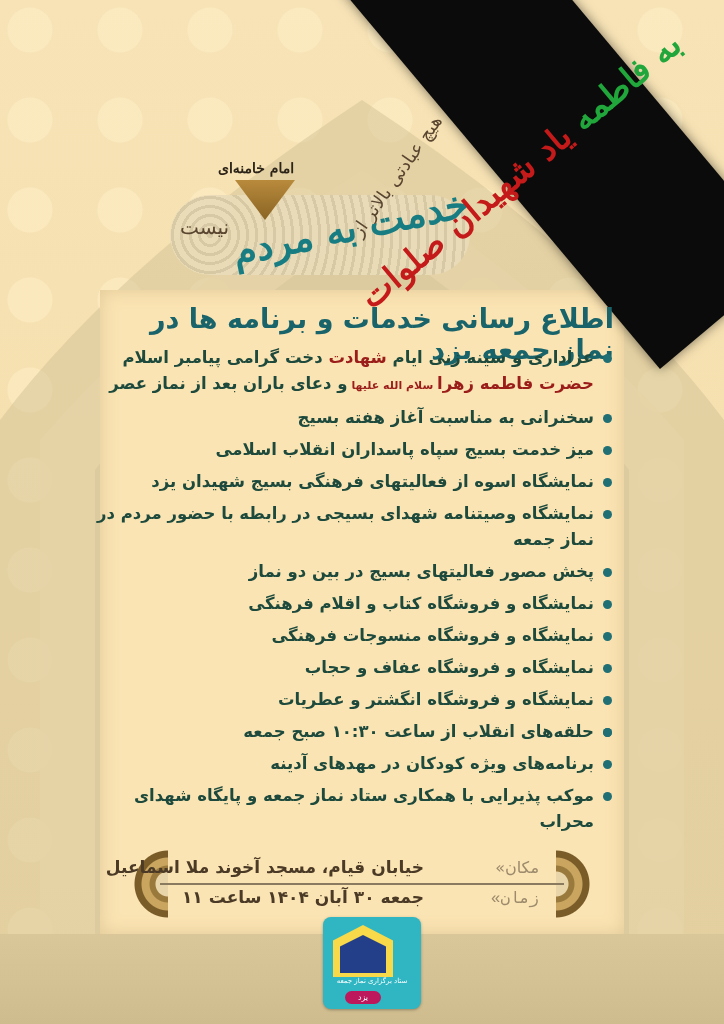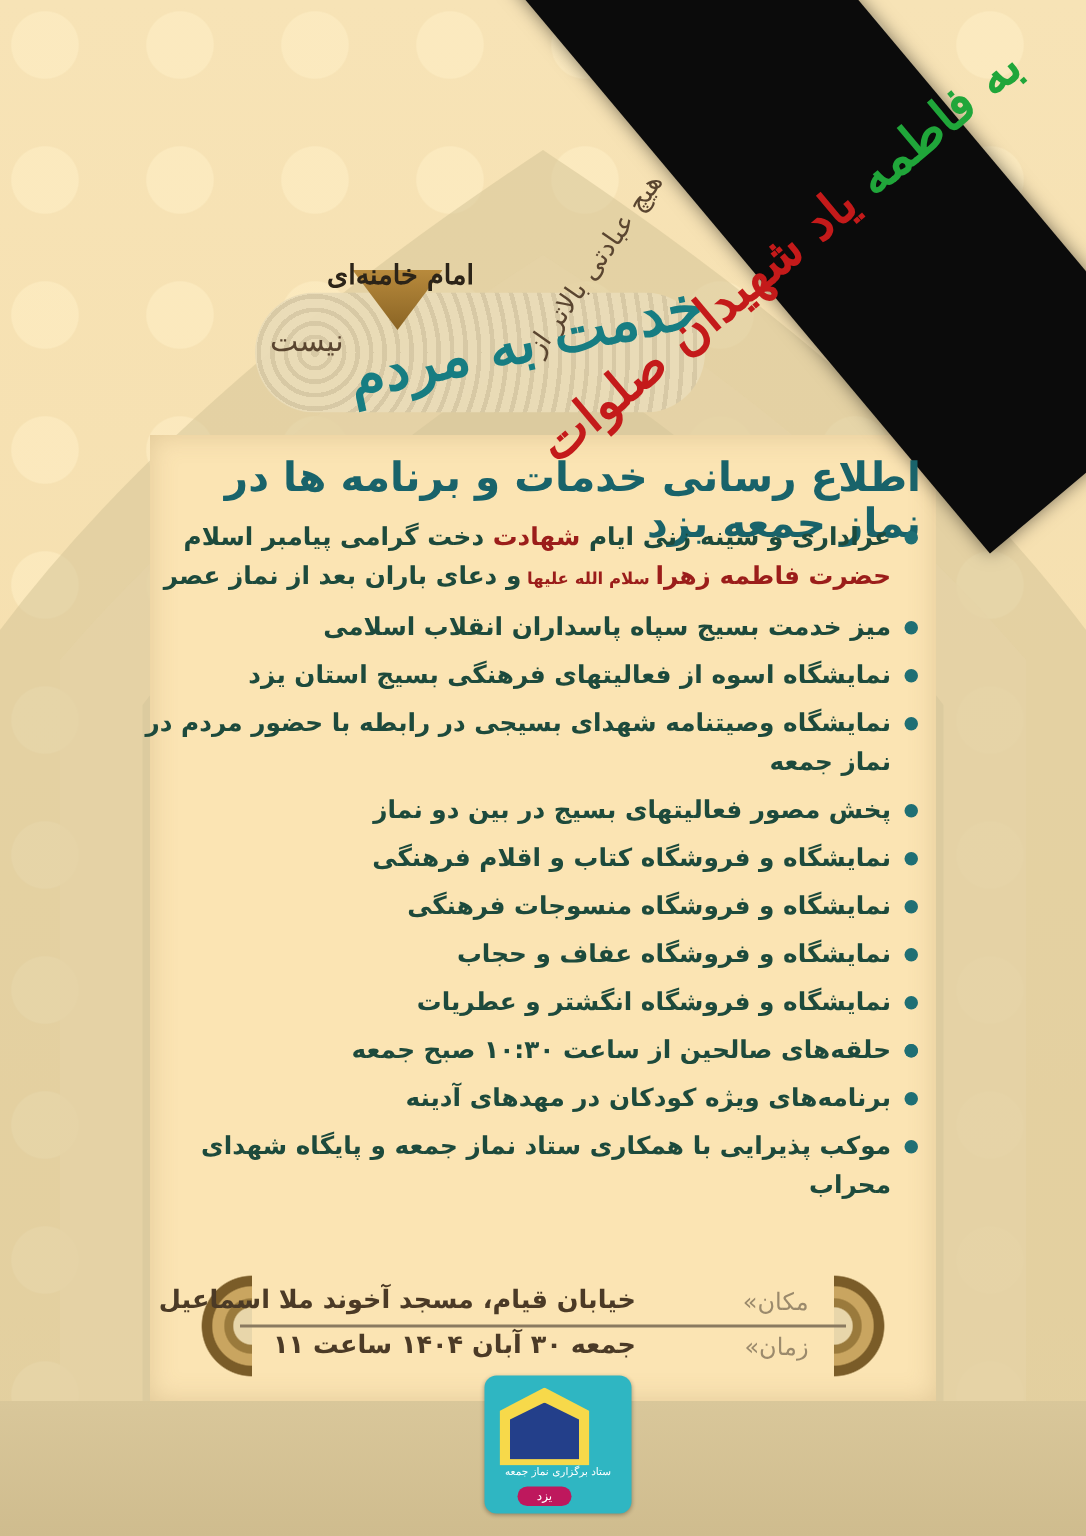--- a/index.html
+++ b/index.html
@@ -24,41 +24,41 @@
   .ribbon-red { color:#c41a1a; }
   .ribbon-green { color:#20a63a; }
   
   .callig-band { position:absolute; left:170px; top:195px; width:300px; height:80px;
     border-radius:40px; background:
      repeating-radial-gradient(circle at 40px 40px, rgba(200,185,150,0.55) 0 3px, transparent 3px 9px),
      #eadcb8; opacity:0.95; }
   .callig-diamond { position:absolute; left:235px; top:180px; width:60px; height:40px;
     background:linear-gradient(180deg,#b88a3c,#8a6424); clip-path:polygon(0 0,100% 0,50% 100%); }
   .callig-sig { position:absolute; left:218px; top:160px; color:#2c2418; font-family:"DejaVu Serif", serif;
-    font-size:18px; font-weight:bold; direction:rtl;margin-top:12px; }
+    font-size:14px; font-weight:bold; direction:rtl; }
   .callig-main { position:absolute; left:230px; top:205px; color:#177d82; font-family:"DejaVu Serif", serif;
     font-size:38px; font-weight:bold; direction:rtl; transform:rotate(-12deg); white-space:nowrap; }
   .callig-pre { position:absolute; left:325px; top:165px; color:#5a4530; font-family:"DejaVu Serif", serif;
     font-size:18px; direction:rtl; transform:rotate(-55deg); white-space:nowrap; }
   .callig-post { position:absolute; left:180px; top:215px; color:#5a4530; font-family:Liberation Serif, serif;
     font-size:20px; direction:rtl; }
   
   .title { position:absolute; right:110px; top:303px; width:520px; text-align:right; direction:rtl;
     color:#19636a; font-size:27px; font-weight:bold; }
   ul.items { position:absolute; right:112px; top:345px; width:520px; margin:0; padding:0;
     list-style:none; direction:rtl; }
   ul.items li { position:relative; padding-right:18px; color:#1d4a3c; font-size:16.5px; font-weight:bold;
     line-height:26px; margin-bottom:6px; text-align:right; }
   ul.items li .bullet { position:absolute; right:0; top:9px; width:9px; height:9px; border-radius:50%; background:#1f6f74; }
   .red { color:#9b1d1a; }
   .small-red { color:#9b1d1a; font-size:11px; }
   
   .footer-rule { position:absolute; left:160px; right:160px; top:883px; height:2px; background:#8a7a60; }
   .loc-label, .time-label { position:absolute; right:185px; color:#9b8a6c; font-size:16px; direction:rtl; }
-  .loc-label { top:858px; } .time-label { top:888px; }
+  .loc-label { top:858px; } .time-label { top:888px;font-family:Liberation Mono, monospace; }
   .loc-value, .time-value { position:absolute; right:300px; color:#4b3a26; font-size:17px; font-weight:bold; direction:rtl; white-space:nowrap; }
   .loc-value { top:857px;margin-left:42px; } .time-value { top:887px; }
   .ornament { position:absolute; top:848px; width:40px; height:72px;
     background: radial-gradient(circle at 100% 50%, #e8d6aa 0 12px, #9a7a3c 13px 18px, #c9a560 19px 26px, #7a5c28 27px 33px, transparent 34px); }
   .orn-left { left:128px; }
   .orn-right { right:128px; transform:scaleX(-1); }
   
   .logo { position:absolute; left:323px; top:917px; width:98px; height:92px; border-radius:8px;
     background:#2fb6c2; box-shadow:0 1px 3px rgba(0,0,0,0.3); }
   .logo-inner { position:absolute; left:10px; top:8px; width:60px; height:52px; background:#f7d94a;
@@ -95,30 +95,31 @@
   <span class="ribbon-red">یاد شهیدان صلوات</span>
 </div>
 
 <div class="title">اطلاع رسانی خدمات و برنامه ها در نماز جمعه یزد</div>
 
 <ul class="items">
   <li>
     <span class="bullet"></span>
     <span>عزاداری و سینه زنی ایام </span><span class="red">شهادت</span><span> دخت گرامی پیامبر اسلام </span><span class="red">حضرت فاطمه زهرا</span><span class="small-red"> سلام الله علیها </span><span>و دعای باران بعد از نماز عصر</span>
   </li>
+  <li><span class="bullet"></span><span>سخنرانی به مناسبت آغاز هفته بسیج</span></li>
   <li><span class="bullet"></span><span>میز خدمت بسیج سپاه پاسداران انقلاب اسلامی</span></li>
-  <li><span class="bullet"></span><span>نمایشگاه اسوه از فعالیتهای فرهنگی بسیج استان یزد</span></li>
+  <li><span class="bullet"></span><span>نمایشگاه اسوه از فعالیتهای فرهنگی بسیج شهیدان یزد</span></li>
   <li><span class="bullet"></span><span>نمایشگاه وصیتنامه شهدای بسیجی در رابطه با حضور مردم در نماز جمعه</span></li>
   <li><span class="bullet"></span><span>پخش مصور فعالیتهای بسیج در بین دو نماز</span></li>
   <li><span class="bullet"></span><span>نمایشگاه و فروشگاه کتاب و اقلام فرهنگی</span></li>
   <li><span class="bullet"></span><span>نمایشگاه و فروشگاه منسوجات فرهنگی</span></li>
   <li><span class="bullet"></span><span>نمایشگاه و فروشگاه عفاف و حجاب</span></li>
   <li><span class="bullet"></span><span>نمایشگاه و فروشگاه انگشتر و عطریات</span></li>
   <li><span class="bullet"></span></li>
-  <li><span class="bullet"></span><span>حلقه‌های صالحین از ساعت ۱۰:۳۰ صبح جمعه</span></li>
+  <li><span class="bullet"></span><span>حلقه‌های انقلاب از ساعت ۱۰:۳۰ صبح جمعه</span></li>
   <li><span class="bullet"></span><span>برنامه‌های ویژه کودکان در مهدهای آدینه</span></li>
   <li><span class="bullet"></span><span>موکب پذیرایی با همکاری ستاد نماز جمعه و پایگاه شهدای محراب</span></li>
 </ul>
 
 <div class="ornament orn-left"></div>
 <div class="ornament orn-right"></div>
 <div class="loc-label">مکان»</div>
 <div class="loc-value">خیابان قیام، مسجد آخوند ملا اسماعیل</div>
 <div class="footer-rule"></div>
 <div class="time-label">زمان»</div>

